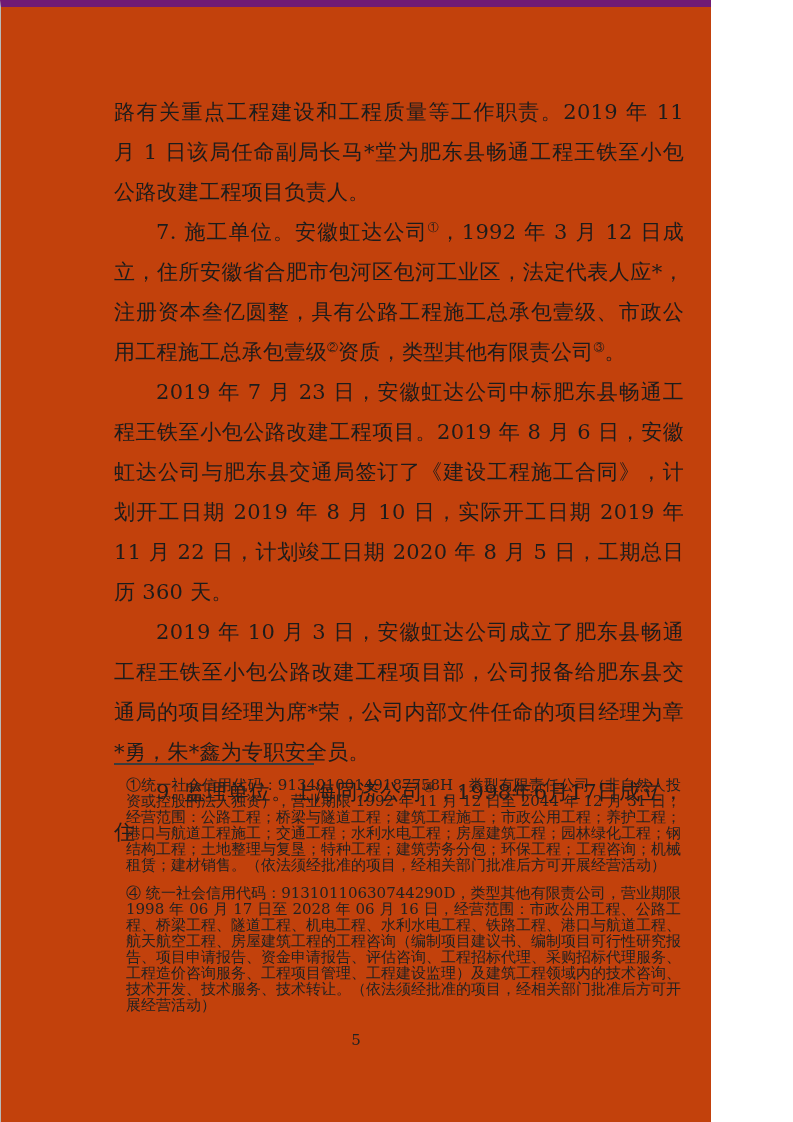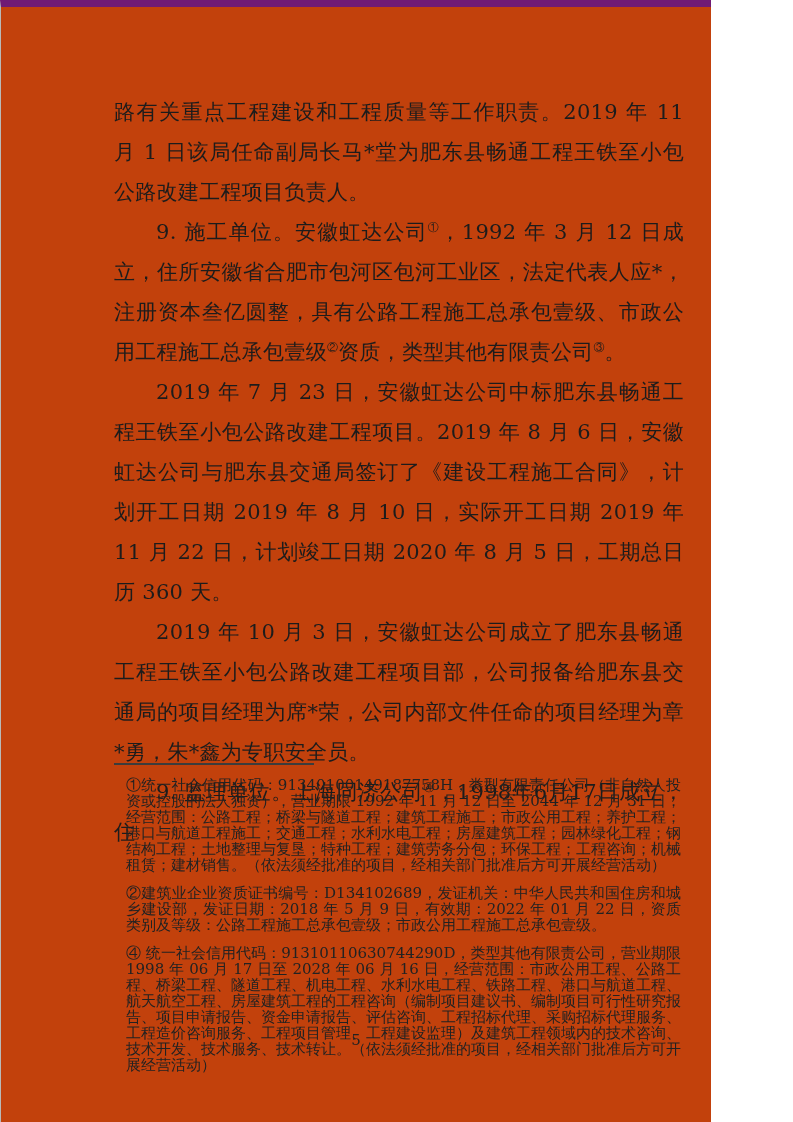--- a/index.html
+++ b/index.html
@@ -63,29 +63,28 @@
     font-size: 15px;
     color: #222222;
   }
 </style>
 </head>
 <body>
 
 <div class="page">
   <div class="body-text">
       <p class="para"><span>路有关重点工程建设和工程质量等工作职责。2019 年 11 月 1 日该局任命副局长马*堂为肥东县畅通工程王铁至小包公路改建工程项目负责人。</span></p>
-      <p class="para indent"><span>9. 施工单位。安徽虹达公司</span><span class="supref">①</span><span>，1992 年 3 月 12 日成立，住所安徽省合肥市包河区包河工业区，法定代表人应*，注册资本叁亿圆整，具有公路工程施工总承包壹级、市政公用工程施工总承包壹级</span><span class="supref">②</span><span>资质，类型其他有限责公司</span><span class="supref">③</span><span>。</span></p>
+      <p class="para indent"><span>7. 施工单位。安徽虹达公司</span><span class="supref">①</span><span>，1992 年 3 月 12 日成立，住所安徽省合肥市包河区包河工业区，法定代表人应*，注册资本叁亿圆整，具有公路工程施工总承包壹级、市政公用工程施工总承包壹级</span><span class="supref">②</span><span>资质，类型其他有限责公司</span><span class="supref">③</span><span>。</span></p>
       <p class="para indent"><span>2019 年 7 月 23 日，安徽虹达公司中标肥东县畅通工程王铁至小包公路改建工程项目。2019 年 8 月 6 日，安徽虹达公司与肥东县交通局签订了《建设工程施工合同》，计划开工日期 2019 年 8 月 10 日，实际开工日期 2019 年 11 月 22 日，计划竣工日期 2020 年 8 月 5 日，工期总日历 360 天。</span></p>
       <p class="para indent"><span>2019 年 10 月 3 日，安徽虹达公司成立了肥东县畅通工程王铁至小包公路改建工程项目部，公司报备给肥东县交通局的项目经理为席*荣，公司内部文件任命的项目经理为章*勇，朱*鑫为专职安全员。</span></p>
       <p class="para indent"><span>9. 监理单位。上海同济公司</span><span class="supref">④</span><span>，1998年6月17日成立，住</span></p>
     </div>
 
   <div class="footnotes">
     <div class="fn-rule"></div>
     <div>
         <p class="footnote">①统一社会信用代码：91340100149187758H，类型有限责任公司（非自然人投资或控股的法人独资），营业期限 1992 年 11 月 12 日至 2044 年 12 月 31 日，经营范围：公路工程；桥梁与隧道工程；建筑工程施工；市政公用工程；养护工程；港口与航道工程施工；交通工程；水利水电工程；房屋建筑工程；园林绿化工程；钢结构工程；土地整理与复垦；特种工程；建筑劳务分包；环保工程；工程咨询；机械租赁；建材销售。（依法须经批准的项目，经相关部门批准后方可开展经营活动）</p>
-        <p class="footnote">②建筑业企业资质证书编号：D134102689，发证机关：中华人民共和国住房和城乡建设部，发证日期：2018 年 5 月 9 日，有效期：2022 年 01 月 22 日，资质类别及等级：公路工程施工总承包壹级；市政公用工程施工总承包壹级。</p>
         <p class="footnote">④ 统一社会信用代码：91310110630744290D，类型其他有限责公司，营业期限 1998 年 06 月 17 日至 2028 年 06 月 16 日，经营范围：市政公用工程、公路工程、桥梁工程、隧道工程、机电工程、水利水电工程、铁路工程、港口与航道工程、航天航空工程、房屋建筑工程的工程咨询（编制项目建议书、编制项目可行性研究报告、项目申请报告、资金申请报告、评估咨询、工程招标代理、采购招标代理服务、工程造价咨询服务、工程项目管理、工程建设监理）及建筑工程领域内的技术咨询、技术开发、技术服务、技术转让。（依法须经批准的项目，经相关部门批准后方可开展经营活动）</p>
       </div>
   </div>
 
   <div class="page-number">5</div>
 </div>
 
 </body></html>

